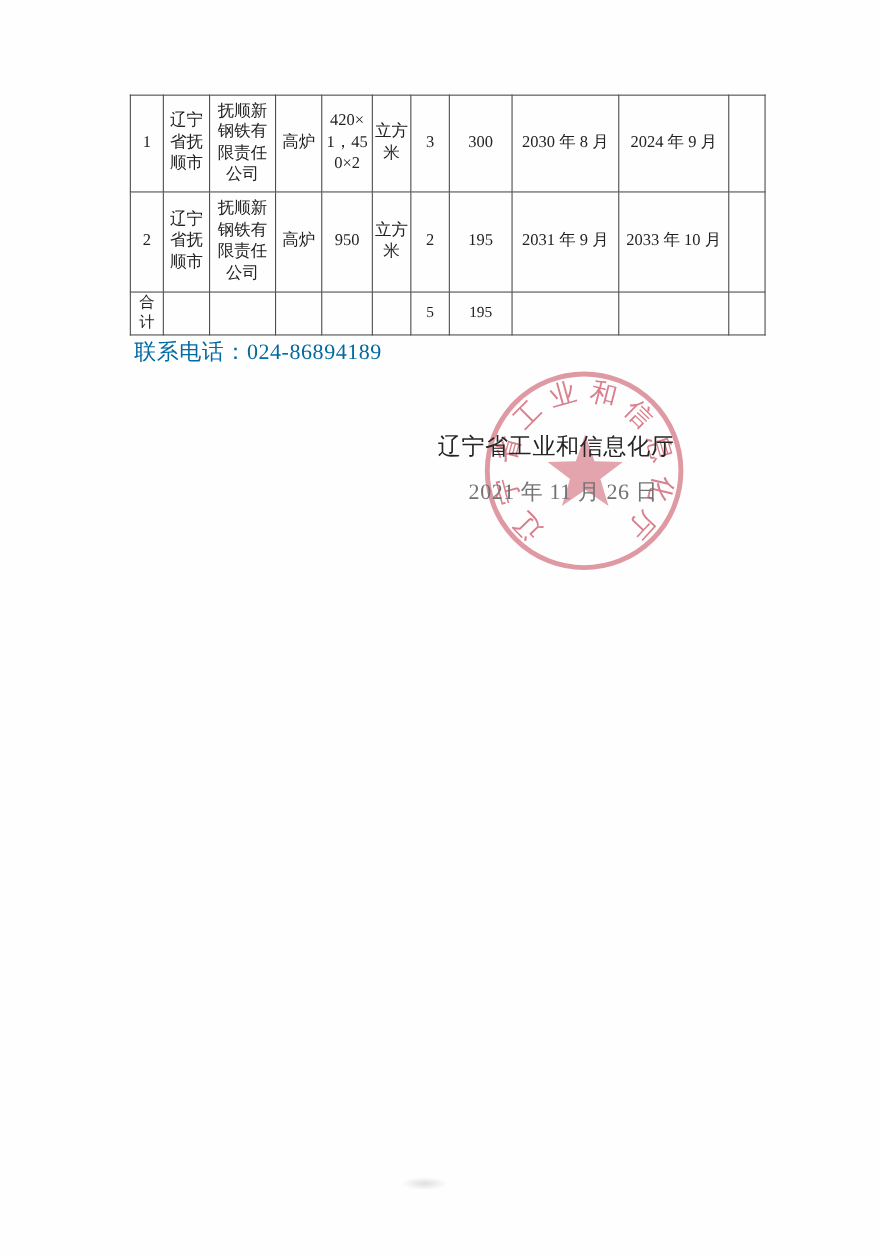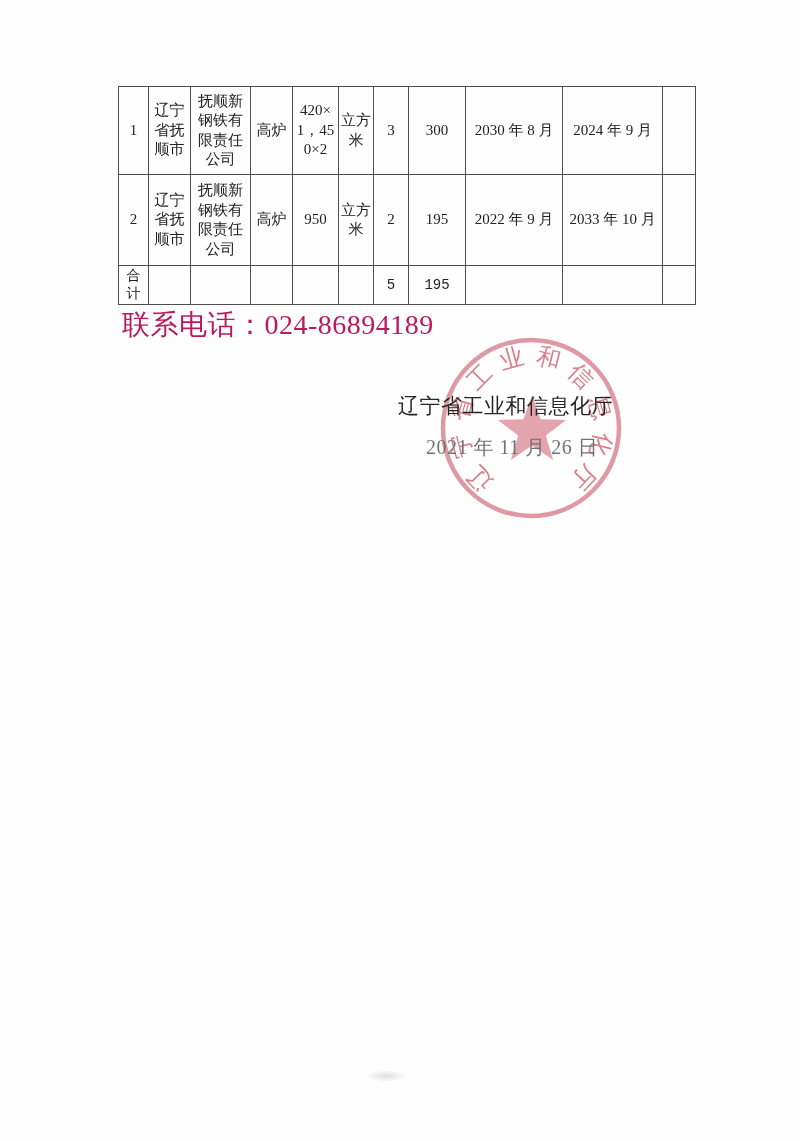--- a/index.html
+++ b/index.html
@@ -13,25 +13,25 @@
     border-collapse:collapse; table-layout:fixed;
   }
   .grid td {
     border:1px solid #4e4e4e;
     text-align:center; vertical-align:middle;
     font-size:15px; line-height:1.3; padding:1px;
     word-break:break-all; color:#222222;
   }
   tr.r1 { height:88px; }
   tr.r2 { height:91px; }
-  tr.r3 { height:30px;font-family:Liberation Mono, monospace; }
+  tr.r3 { height:30px; }
   tr.r3 td { font-size:14px; }
   .phone {
     position:absolute; left:122px; top:306px;
-    font-size:28px; letter-spacing:0.5px; color:#be185d; z-index:3;
+    font-size:20px; letter-spacing:0.5px; color:#0369a1; z-index:3;
   }
   .seal {
     position:absolute; left:436px; top:333px; width:190px; height:190px; z-index:1;
   }
   .agency {
     position:absolute; left:398px; top:392px;
     font-size:21px; letter-spacing:0.5px; color:#252525; z-index:3;
   }
   .issue-date {
     position:absolute; left:426px; top:434px;
@@ -78,21 +78,21 @@
       </tr>
       <tr class="r2">
         <td>2</td>
         <td>辽宁省抚顺市</td>
         <td>抚顺新钢铁有限责任公司</td>
         <td>高炉</td>
         <td>950</td>
         <td>立方米</td>
         <td>2</td>
         <td>195</td>
-        <td>2022 年 9 月</td>
+        <td>2031 年 9 月</td>
         <td>2033 年 10 月</td>
         <td></td>
       </tr>
       <tr class="r3">
         <td>合计</td>
         <td></td>
         <td></td>
         <td></td>
         <td></td>
         <td></td>

